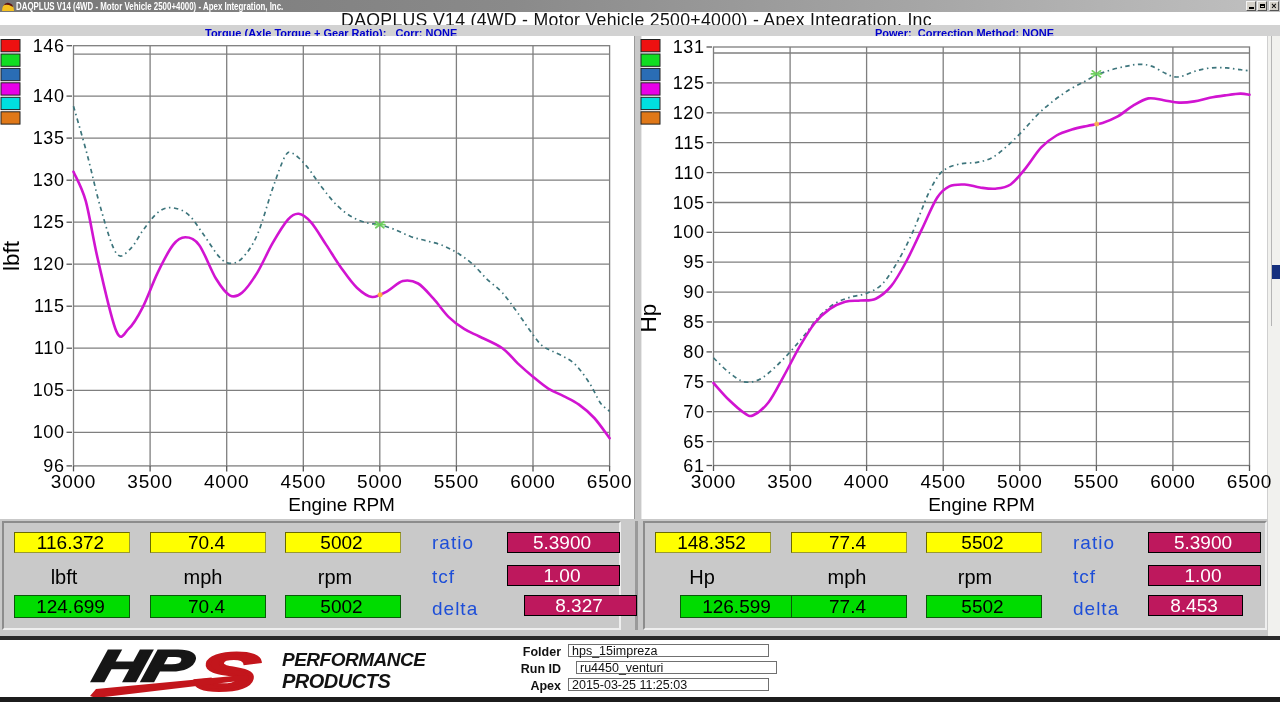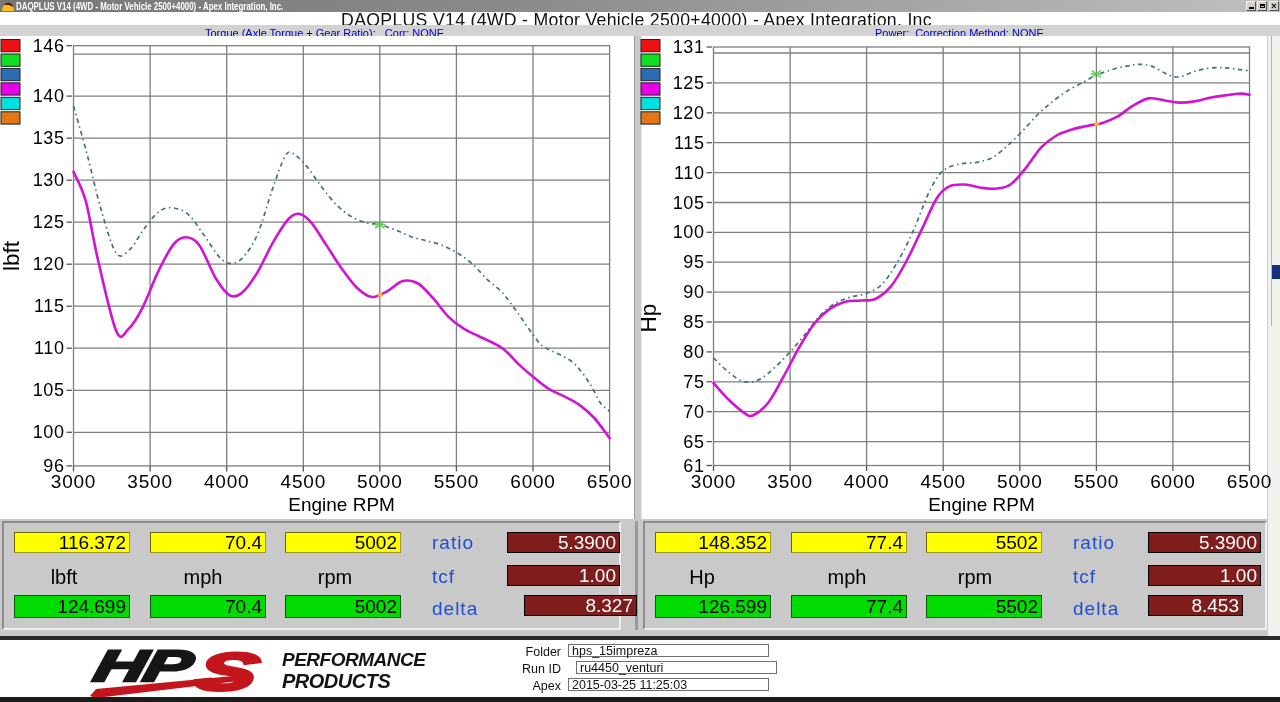--- a/index.html
+++ b/index.html
@@ -4,37 +4,37 @@
 *{margin:0;padding:0;box-sizing:border-box}
 html,body{width:1280px;height:702px;overflow:hidden;background:#fff;font-family:"Liberation Sans",sans-serif}
 #root{position:relative;width:1280px;height:702px;overflow:hidden}
 .abs{position:absolute}
 #titlebar{left:0;top:0;width:1280px;height:12px;background:linear-gradient(90deg,#777,#8a8a8a 40%,#a6a6a6 72%,#c0c0c0)}
 #titletext{left:16px;top:1px;color:#fff;font-size:10px;font-weight:bold;white-space:nowrap;transform:scaleX(0.79);transform-origin:0 0}
 .wbtn{top:1px;width:13px;height:10px;background:#d4d0c8;border:1px solid;border-color:#f4f4f4 #555 #555 #f4f4f4;color:#000;font-size:8px;line-height:8px;text-align:center;font-weight:bold}
 #bigtitlestrip{left:0;top:12px;width:1280px;height:13px;background:#fff}
 #bigtitle{left:0;top:10.5px;width:1273px;text-align:center;font-size:17.7px;line-height:18px;color:#111;letter-spacing:.3px;white-space:nowrap}
 #bluestrip{left:0;top:25px;width:1280px;height:11px;background:#d2d2d2}
-.bluehead{top:26.5px;color:#0000cc;font-size:11px;font-weight:normal;white-space:nowrap}
+.bluehead{top:26.5px;color:#0000cc;font-size:11px;font-weight:bold;white-space:nowrap}
 #panelL{left:0;top:36px;width:634px;height:483px;background:#fff}
 #panelR{left:642px;top:36px;width:630px;height:483px;background:#fff}
 #divider{left:634px;top:36px;width:8px;height:483px;background:#c9c9c9;border-left:1px solid #9a9a9a;border-right:1px solid #e8e8e8}
 #rightstrip{left:1267px;top:36px;width:13px;height:600px;background:#f1f1ee;border-left:1px solid #cfcfcf}
 #tablesbg{left:0;top:519px;width:1280px;height:117px;background:#c9c9c9}
 .tablepanel{top:521px;height:109px;background:#c9c9c9;border-top:2px solid #8c8c8c;border-left:2px solid #8c8c8c;border-bottom:2px solid #efefef;border-right:2px solid #efefef}
-.vbox{height:21px;border:1px solid #2a2a2a;font-size:19px;line-height:19.5px;text-align:right;padding-right:3px;color:#000}
+.vbox{height:21px;border:1px solid #2a2a2a;font-size:19px;line-height:19.5px;text-align:center;padding-right:3px;color:#000}
 .vbox.y{background:#ffff00;border-color:#6a6a00 #9a9a30 #9a9a30 #6a6a00}
 .vbox.g{background:#00dc00;border-color:#0a5a0a;height:23px;line-height:21px}
-.vbox.b{background:#7f1d1d;color:#fff;border-color:#000}
+.vbox.b{background:#be185d;color:#fff;border-color:#000}
 .ulabel{font-size:20px;color:#000;text-align:center;width:116px}
 .rlabel{font-size:19px;color:#1d4ed8;letter-spacing:1px}
 #blackline{left:0;top:636px;width:1280px;height:4px;background:#2b2b2b}
 #logostrip{left:0;top:640px;width:1280px;height:57px;background:#fff}
 #bottombar{left:0;top:697px;width:1280px;height:5px;background:#1c1c1c}
-.flabel{font-size:12.5px;font-weight:normal;color:#111;text-align:right;width:56px}
+.flabel{font-size:12.5px;font-weight:bold;color:#111;text-align:right;width:56px}
 .fbox{width:201px;height:13px;background:#fff;border:1px solid #707070;font-size:12.5px;color:#111;padding-left:3px;line-height:12px}
 svg{position:absolute;left:0;top:0}
 </style></head>
 <body>
 <div id="root">
 <div class="abs" id="bigtitlestrip"></div>
 <div class="abs" id="bigtitle">DAQPLUS V14 (4WD - Motor Vehicle 2500+4000) - Apex Integration, Inc</div>
 <div class="abs" id="bluestrip"></div>
 <div class="abs bluehead" style="left:205px">Torque (Axle Torque + Gear Ratio):&nbsp;&nbsp;&nbsp;Corr: NONE</div>
 <div class="abs bluehead" style="left:875px">Power:&nbsp;&nbsp;Correction Method: NONE</div>
@@ -232,21 +232,21 @@
     <div class="abs rlabel" style="left:432px;top:598px">delta</div>
     <div class="abs vbox b" style="left:507px;top:532px;width:113px">5.3900</div>
     <div class="abs vbox b" style="left:507px;top:565px;width:113px">1.00</div>
     <div class="abs vbox b" style="left:524px;top:595px;width:113px">8.327</div>
     <div class="abs vbox y" style="left:655px;top:532px;width:116px">148.352</div>
     <div class="abs vbox y" style="left:791px;top:532px;width:116px">77.4</div>
     <div class="abs vbox y" style="left:926px;top:532px;width:116px">5502</div>
     <div class="abs ulabel" style="left:644px;top:566px">Hp</div>
     <div class="abs ulabel" style="left:789px;top:566px">mph</div>
     <div class="abs ulabel" style="left:917px;top:566px">rpm</div>
-    <div class="abs vbox g" style="left:655px;top:595px;width:116px">126.599</div>
+    <div class="abs vbox g" style="left:680px;top:595px;width:116px">126.599</div>
     <div class="abs vbox g" style="left:791px;top:595px;width:116px">77.4</div>
     <div class="abs vbox g" style="left:926px;top:595px;width:116px">5502</div>
     <div class="abs rlabel" style="left:1073px;top:532px">ratio</div>
     <div class="abs rlabel" style="left:1073px;top:566px">tcf</div>
     <div class="abs rlabel" style="left:1073px;top:598px">delta</div>
     <div class="abs vbox b" style="left:1148px;top:532px;width:113px">5.3900</div>
     <div class="abs vbox b" style="left:1148px;top:565px;width:113px">1.00</div>
     <div class="abs vbox b" style="left:1148px;top:595px;width:95px">8.453</div>
 <div class="abs" id="blackline"></div>
 <div class="abs" id="logostrip"></div>

